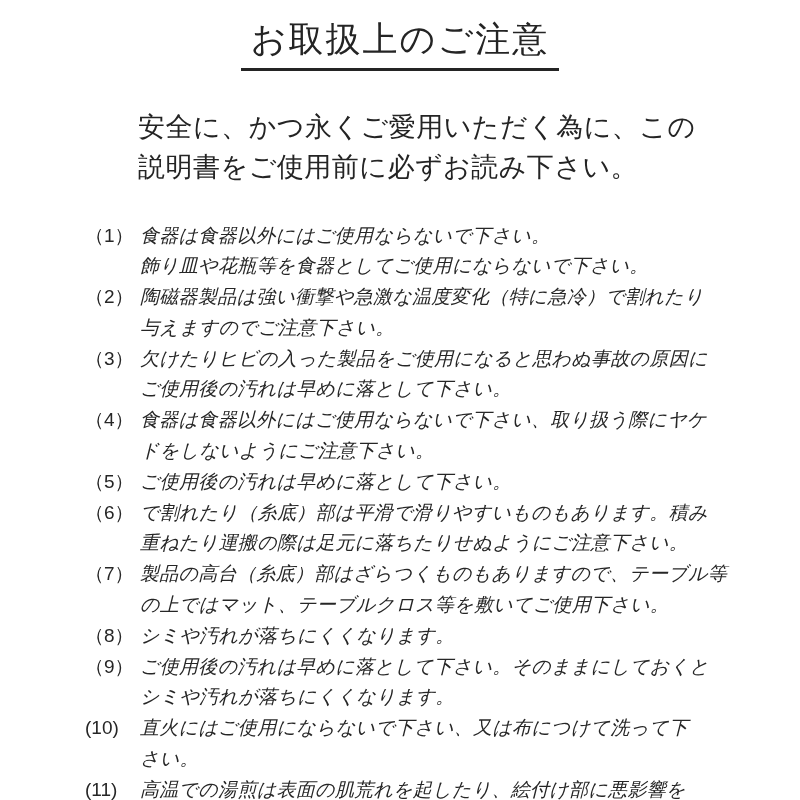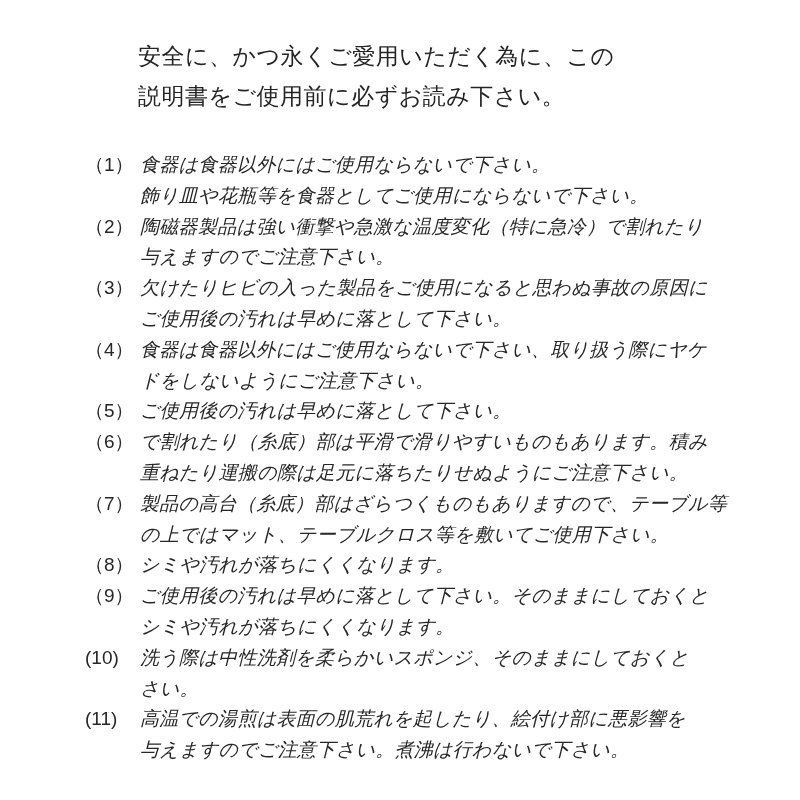--- a/index.html
+++ b/index.html
@@ -26,21 +26,21 @@
     font-size: 35px;
     font-weight: 400;
     letter-spacing: 2px;
     color: #242424;
     border-bottom: 3px solid #242424;
     padding: 0 10px 9px 10px;
     line-height: 1.1;
   }
   .intro {
     margin: 36px 60px 0 138px;
-    font-size: 23px;
+    font-size: 27px;
     line-height: 40px;
     letter-spacing: 0.5px;
     color: #242424;
     white-space: pre-line;
   }
   .notes-list {
     margin: 34px 64px 0 85px;
   }
   .note-item {
     display: flex;
@@ -62,20 +62,23 @@
     color: #262626;
     white-space: pre-line;
     font-style: italic;
   }
 </style>
 </head>
 <body>
 
 <div class="page">
 
+  <div class="title-wrap">
+    <span class="doc-title">お取扱上のご注意</span>
+  </div>
 
   <div class="intro">安全に、かつ永くご愛用いただく為に、この
 説明書をご使用前に必ずお読み下さい。</div>
 
   <div class="notes-list">
 
     <div class="note-item">
       <span class="note-num">（1）</span>
       <span class="note-text">食器は食器以外にはご使用ならないで下さい。
 飾り皿や花瓶等を食器としてご使用にならないで下さい。</span>
@@ -122,21 +125,21 @@
     </div>
 
     <div class="note-item">
       <span class="note-num">（9）</span>
       <span class="note-text">ご使用後の汚れは早めに落として下さい。そのままにしておくと
 シミや汚れが落ちにくくなります。</span>
     </div>
 
     <div class="note-item">
       <span class="note-num">(10)</span>
-      <span class="note-text">洗う際は中性洗剤を柔らかいスポンジ、そのままにしておくと
+      <span class="note-text">直火にはご使用にならないで下さい、又は布につけて洗って下
 さい。</span>
     </div>
 
     <div class="note-item">
       <span class="note-num">(11)</span>
       <span class="note-text">高温での湯煎は表面の肌荒れを起したり、絵付け部に悪影響を
 与えますのでご注意下さい。煮沸は行わないで下さい。</span>
     </div>
 
   </div>

